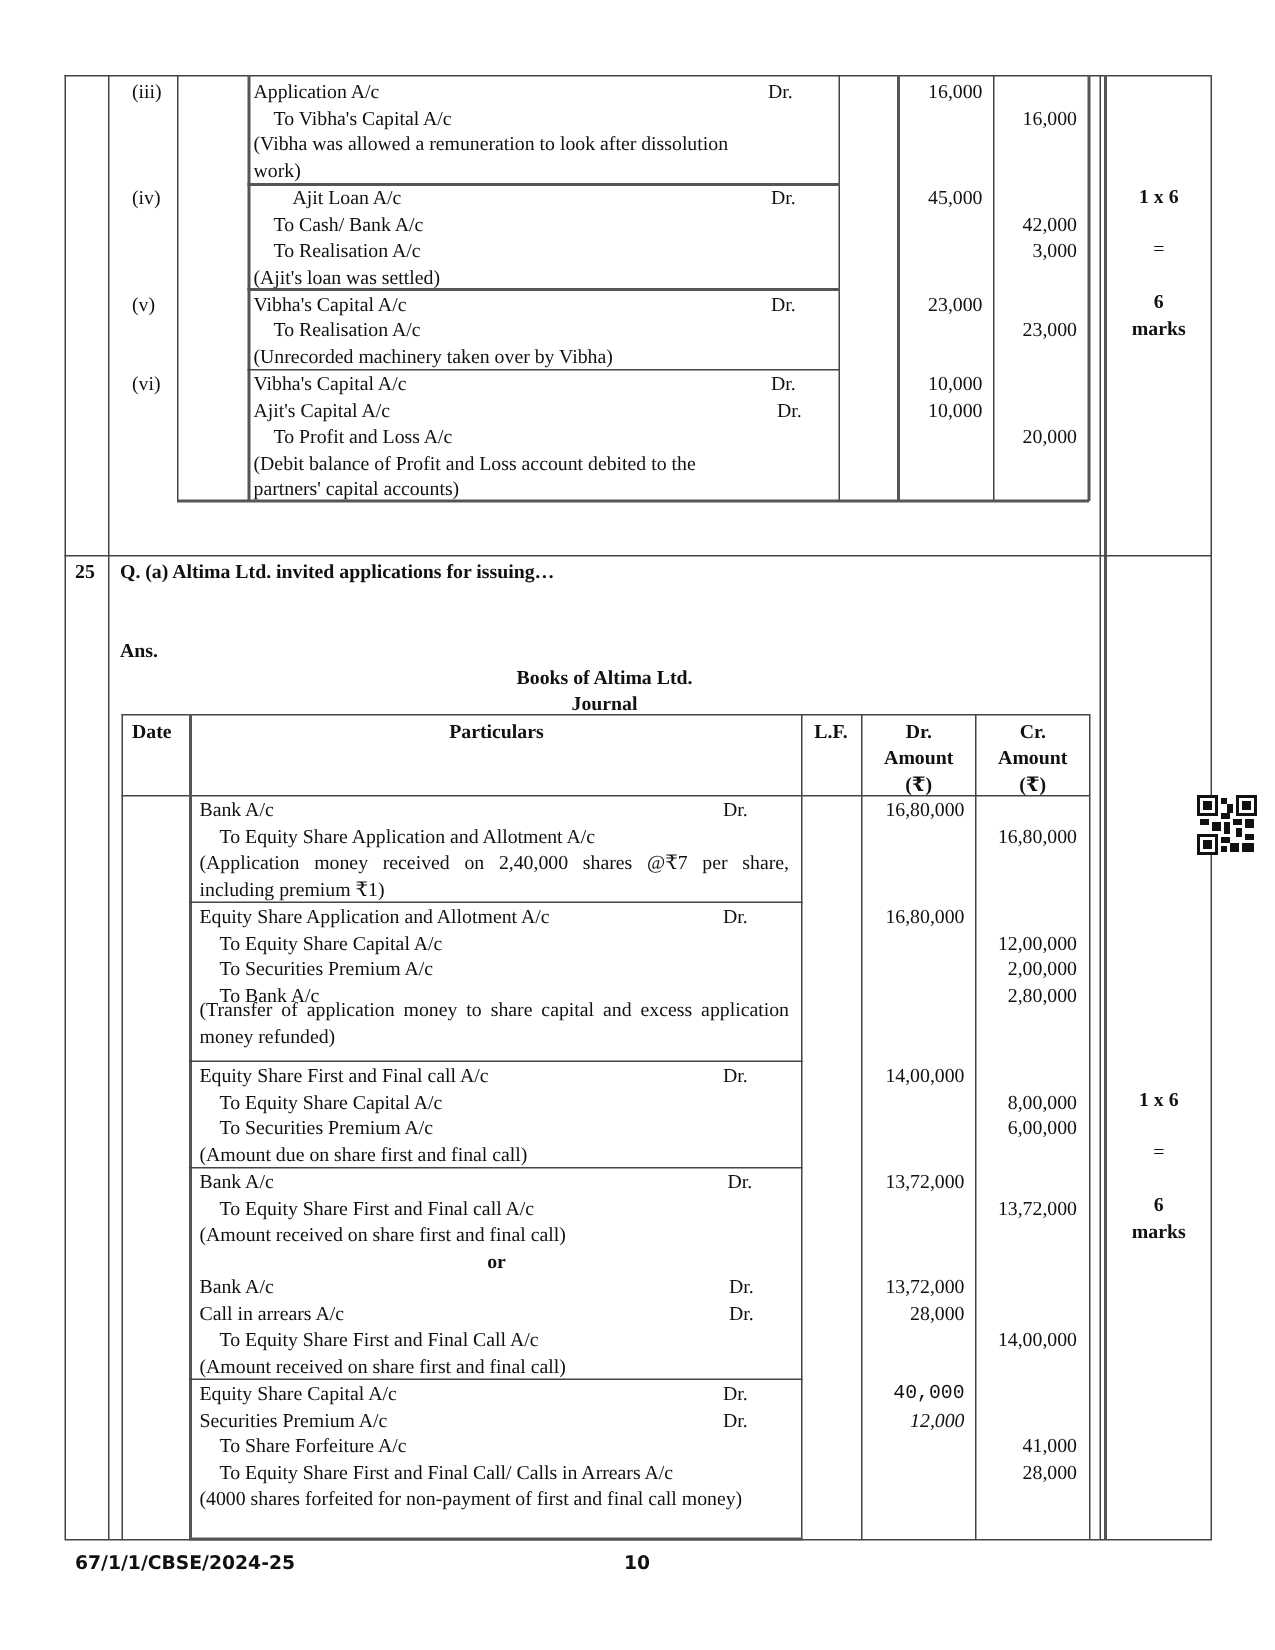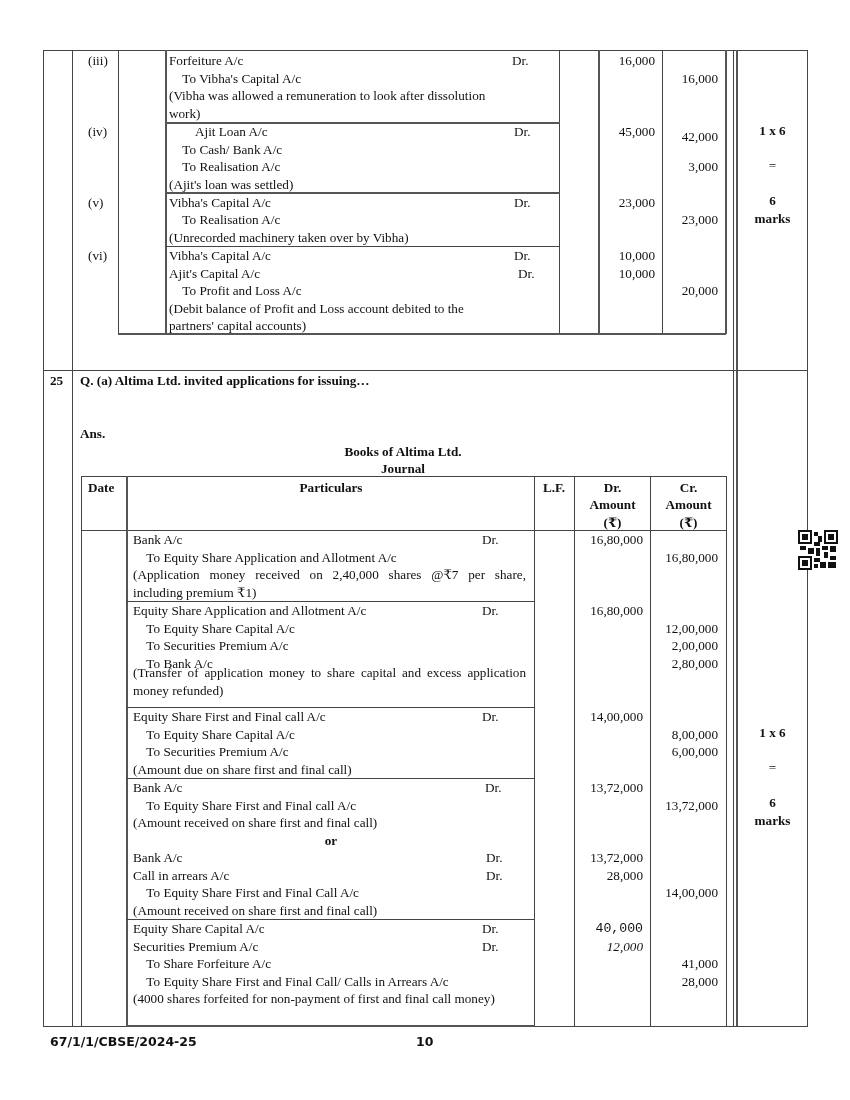--- a/index.html
+++ b/index.html
@@ -45,36 +45,36 @@
   <div class="vline" style="left:559px; top:50px; height:284px;"></div>
   <div class="vline2" style="left:598px; top:50px; height:284px;"></div>
   <div class="vline" style="left:662px; top:50px; height:284px;"></div>
   <div class="vline2" style="left:725px; top:50px; height:284px;"></div>
   <div class="hline2" style="left:165px; top:122px; width:395px;"></div>
   <div class="hline2" style="left:165px; top:192px; width:395px;"></div>
   <div class="hline" style="left:165px; top:246px; width:395px;"></div>
   <div class="hline2" style="left:118px; top:333px; width:608px;"></div>
 
   <div class="txt" style="left: 88px; top: 52px; white-space: pre;">(iii)</div>
-  <div class="txt" style="left: 169px; top: 52px; white-space: pre;">Forfeiture A/c</div>
+  <div class="txt" style="left: 169px; top: 52px; white-space: pre;">Application A/c</div>
   <div class="txt" style="left: 512px; top: 52px; white-space: pre;">Dr.</div>
   <div class="txt" style="left: 176px; top: 70px; white-space: pre;">  To Vibha's Capital A/c</div>
   <div class="txt" style="left: 169px; top: 87px; white-space: pre;">(Vibha was allowed a remuneration to look after dissolution</div>
   <div class="txt" style="left: 169px; top: 105px; white-space: pre;">work)</div>
   <div class="txt r" style="left: 600px; width: 55px; top: 52px; white-space: pre;">16,000</div>
   <div class="txt r" style="left: 663px; width: 55px; top: 70px; white-space: pre;">16,000</div>
 
   <div class="txt" style="left: 88px; top: 123px; white-space: pre;">(iv)</div>
   <div class="txt" style="left: 169px; top: 123px; white-space: pre; margin-left: 26px;">Ajit Loan A/c</div>
   <div class="txt" style="left: 514px; top: 123px; white-space: pre;">Dr.</div>
   <div class="txt" style="left: 176px; top: 141px; white-space: pre;">  To Cash/ Bank A/c</div>
   <div class="txt" style="left: 176px; top: 158px; white-space: pre;">  To Realisation A/c</div>
   <div class="txt" style="left: 169px; top: 176px; white-space: pre;">(Ajit's loan was settled)</div>
   <div class="txt r" style="left: 600px; width: 55px; top: 123px; white-space: pre;">45,000</div>
-  <div class="txt r" style="left: 663px; width: 55px; top: 128px; white-space: pre;">42,000</div>
+  <div class="txt r" style="left: 663px; width: 55px; top: 141px; white-space: pre;">42,000</div>
   <div class="txt r" style="left: 663px; width: 55px; top: 158px; white-space: pre;">3,000</div>
 
   <div class="txt" style="left: 88px; top: 194px; white-space: pre;">(v)</div>
   <div class="txt" style="left: 169px; top: 194px; white-space: pre;">Vibha's Capital A/c</div>
   <div class="txt" style="left: 514px; top: 194px; white-space: pre;">Dr.</div>
   <div class="txt" style="left: 176px; top: 211px; white-space: pre;">  To Realisation A/c</div>
   <div class="txt" style="left: 169px; top: 229px; white-space: pre;">(Unrecorded machinery taken over by Vibha)</div>
   <div class="txt r" style="left: 600px; width: 55px; top: 194px; white-space: pre;">23,000</div>
   <div class="txt r" style="left: 663px; width: 55px; top: 211px; white-space: pre;">23,000</div>
 

